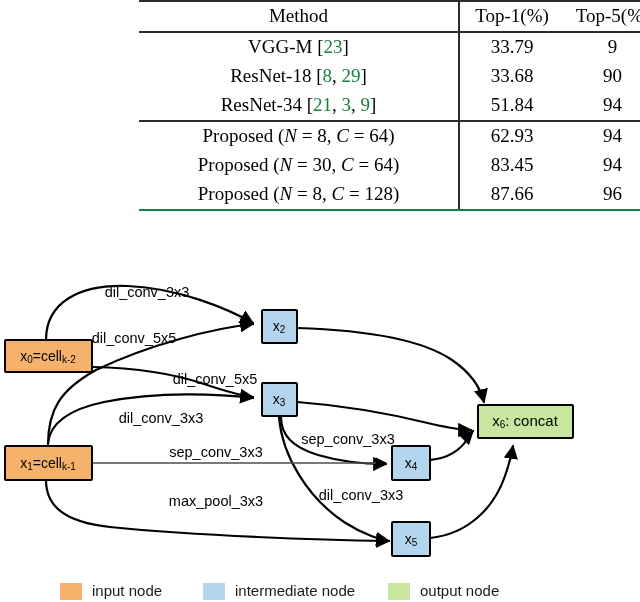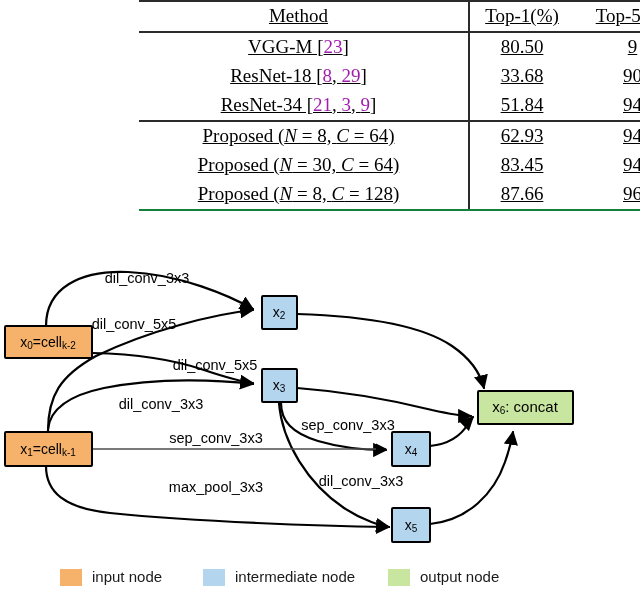--- a/index.html
+++ b/index.html
@@ -27,42 +27,41 @@
   #results-table table {
     border-collapse: collapse;
     width: 520px;
     table-layout: fixed;
   }
   #results-table td, #results-table th {
     font-weight: normal;
     font-size: 19px;
     color: #000000;
     text-align: center;
-    padding: 1px 10px 2px 0;
+    padding: 1px 0 2px 0;
     line-height: 26px;
     white-space: nowrap;
-    text-decoration: underline;
   }
   .col-method { width: 319px; }
   .col-top1   { width: 104px; }
   .col-top5   { width: 97px;  }
   .vline { border-left: 2px solid #2b2b2b; }
   .rule-top    td { border-top: 2px solid #2b2b2b; }
   .rule-mid    td { border-top: 2px solid #2b2b2b; }
   .rule-bottom td { border-bottom: 2px solid #15803d; }
-  .cite { color: #a21caf; }
+  .cite { color: #15803d; }
   .mathvar { font-family: "Liberation Serif", serif; font-style: italic; }
   .bold { font-weight: bold; }
   .hdr-row td { padding-top: 2px; padding-bottom: 3px; }
 
   
   #diagram {
     position: absolute;
     left: 0;
-    top: 236px;
+    top: 250px;
     width: 548px;
     height: 352px;
   }
   #diagram svg { display: block; }
 
   .node-box { stroke: #000000; stroke-width: 2; }
   .n-input  { fill: #f6b26b; }
   .n-inter  { fill: #b3d5ee; }
   .n-output { fill: #c8e6a0; }
 
@@ -110,21 +109,21 @@
   <div id="results-table">
     <table>
       <tbody id="table-body">
           <tr class="hdr-row rule-top">
             <td class="col-method">Method</td>
             <td class="col-top1 vline">Top-1(%)</td>
             <td class="col-top5">Top-5(%)</td>
           </tr>
           <tr class="rule-mid">
             <td class="col-method"><span>VGG-M [</span><span class="cite">23</span><span>]</span></td>
-            <td class="col-top1 vline">80.50</td>
+            <td class="col-top1 vline">33.79</td>
             <td class="col-top5">9</td>
           </tr>
           <tr class="">
             <td class="col-method"><span>ResNet-18 [</span><span class="cite">8</span><span>, </span><span class="cite">29</span><span>]</span></td>
             <td class="col-top1 vline">33.68</td>
             <td class="col-top5">90</td>
           </tr>
           <tr class="">
             <td class="col-method"><span>ResNet-34 [</span><span class="cite">21</span><span>, </span><span class="cite">3</span><span>, </span><span class="cite">9</span><span>]</span></td>
             <td class="col-top1 vline">51.84</td>

